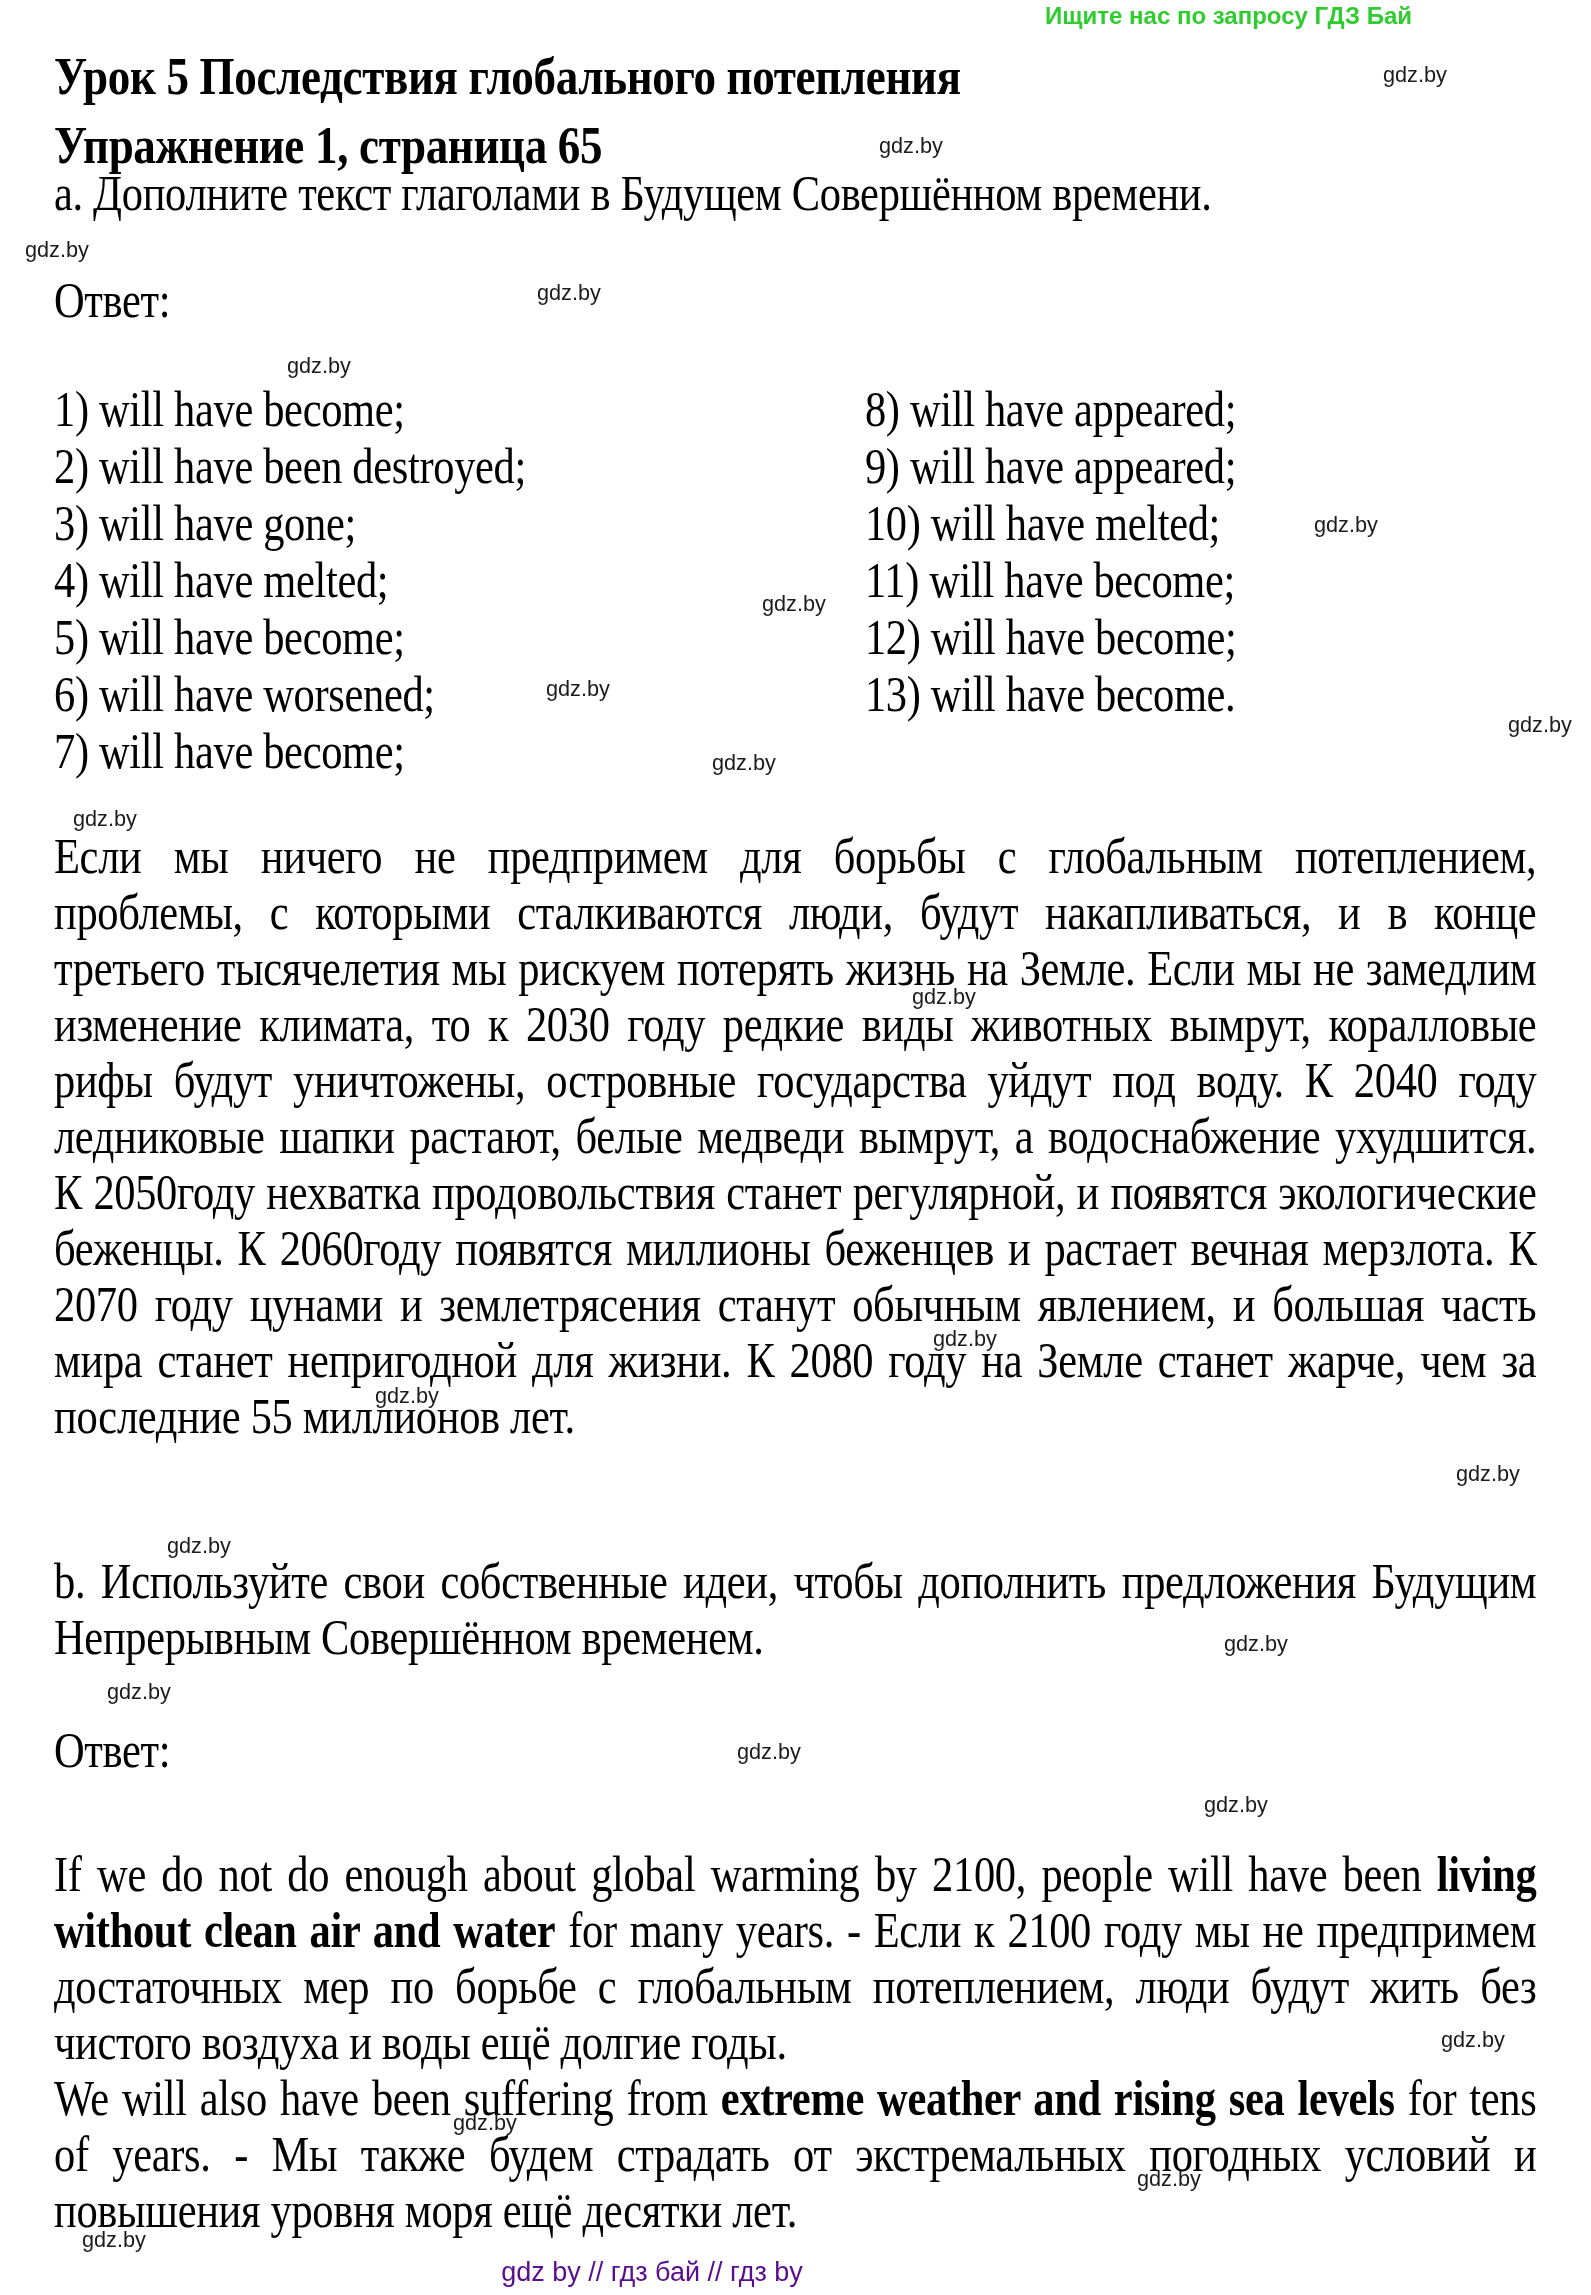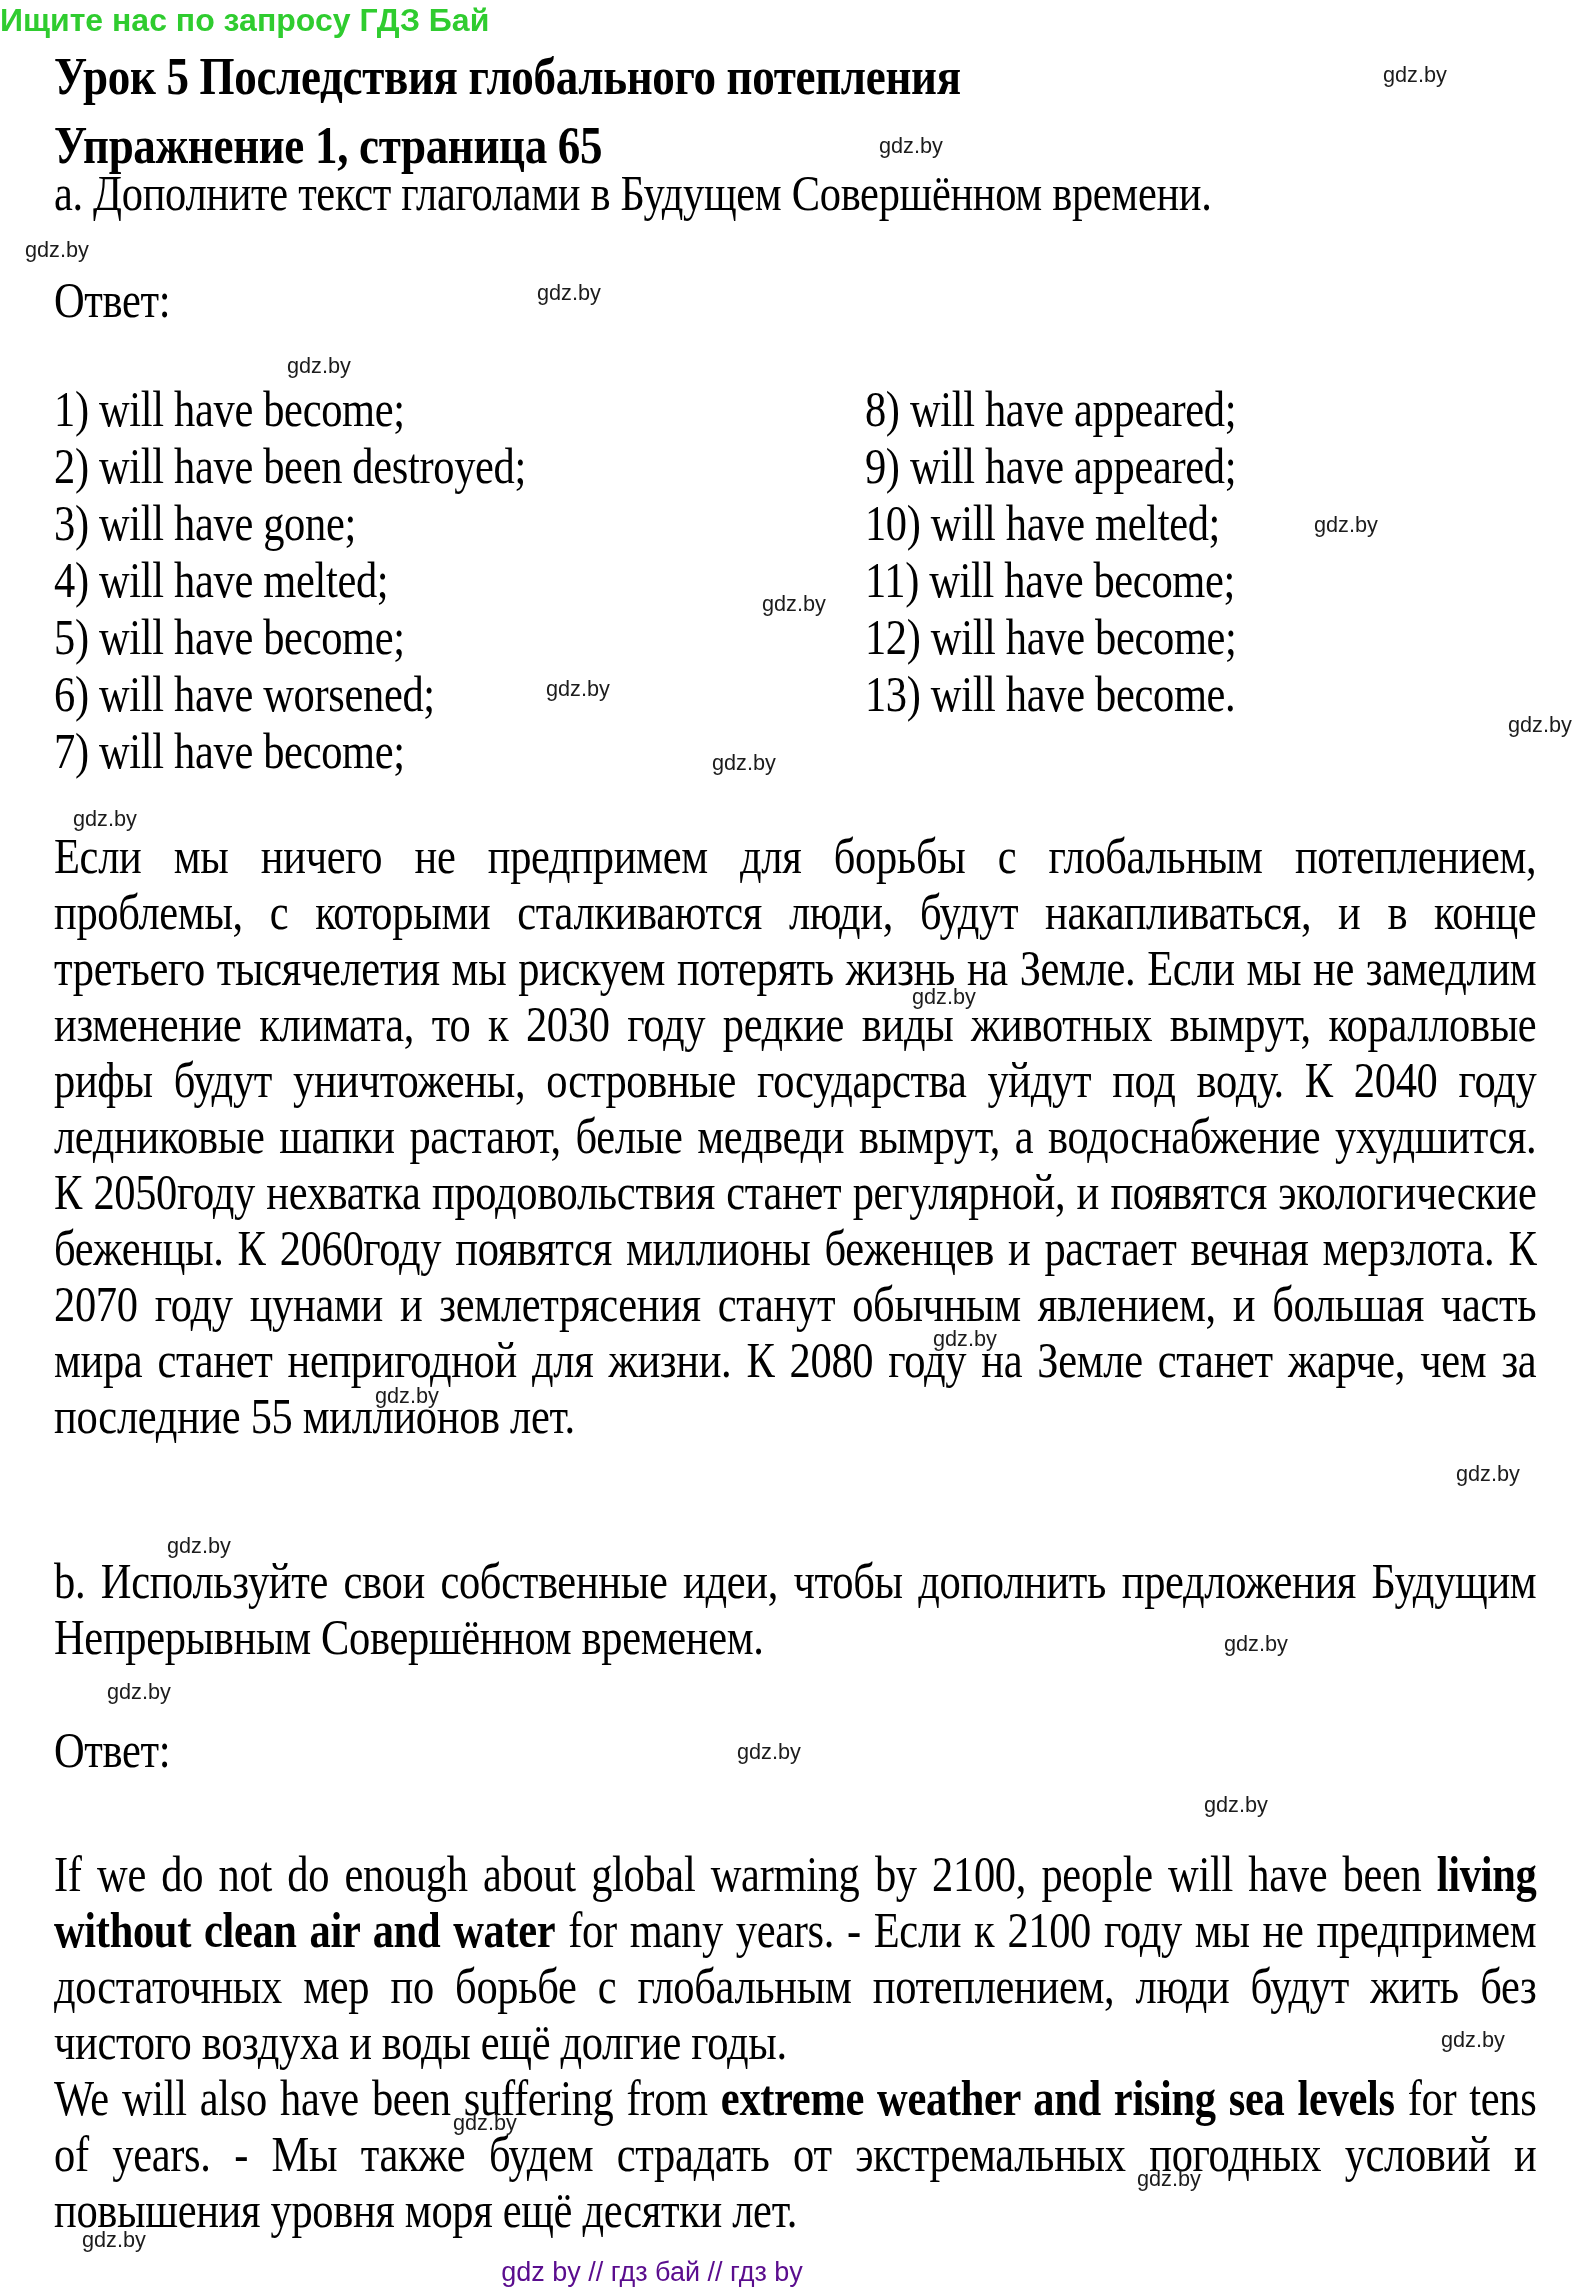--- a/index.html
+++ b/index.html
@@ -6,23 +6,23 @@
   html, body { width:1592px; height:2295px; }
   body {
     background:#ffffff;
     color:#000000;
     font-family:"Liberation Serif","DejaVu Serif",serif;
     position:relative;
     overflow:hidden;
   }
   .promo {
     position:absolute; top:1.7px; left:0; width:1412px;
-    text-align:left;
+    text-align:right;
     font-family:"Liberation Sans","DejaVu Sans",sans-serif;
-    font-size:32px; font-weight:600; color:#2fcc2f;
+    font-size:24px; font-weight:600; color:#2fcc2f;
   }
   .wm {
     position:absolute;
     font-family:"Liberation Sans","DejaVu Sans",sans-serif;
     font-size:21.7px; color:#1c1c1c; white-space:nowrap; z-index:5;
   }
   .block { position:absolute; left:54px;font-family:Liberation Serif, serif; }
   .cond { transform:scaleX(0.85); transform-origin:0 0; letter-spacing:-0.4px; }
   .title-text { font-size:53px; font-weight:700; white-space:nowrap; line-height:1.1; }
   .body-sz { font-size:50px; line-height:56px; }

